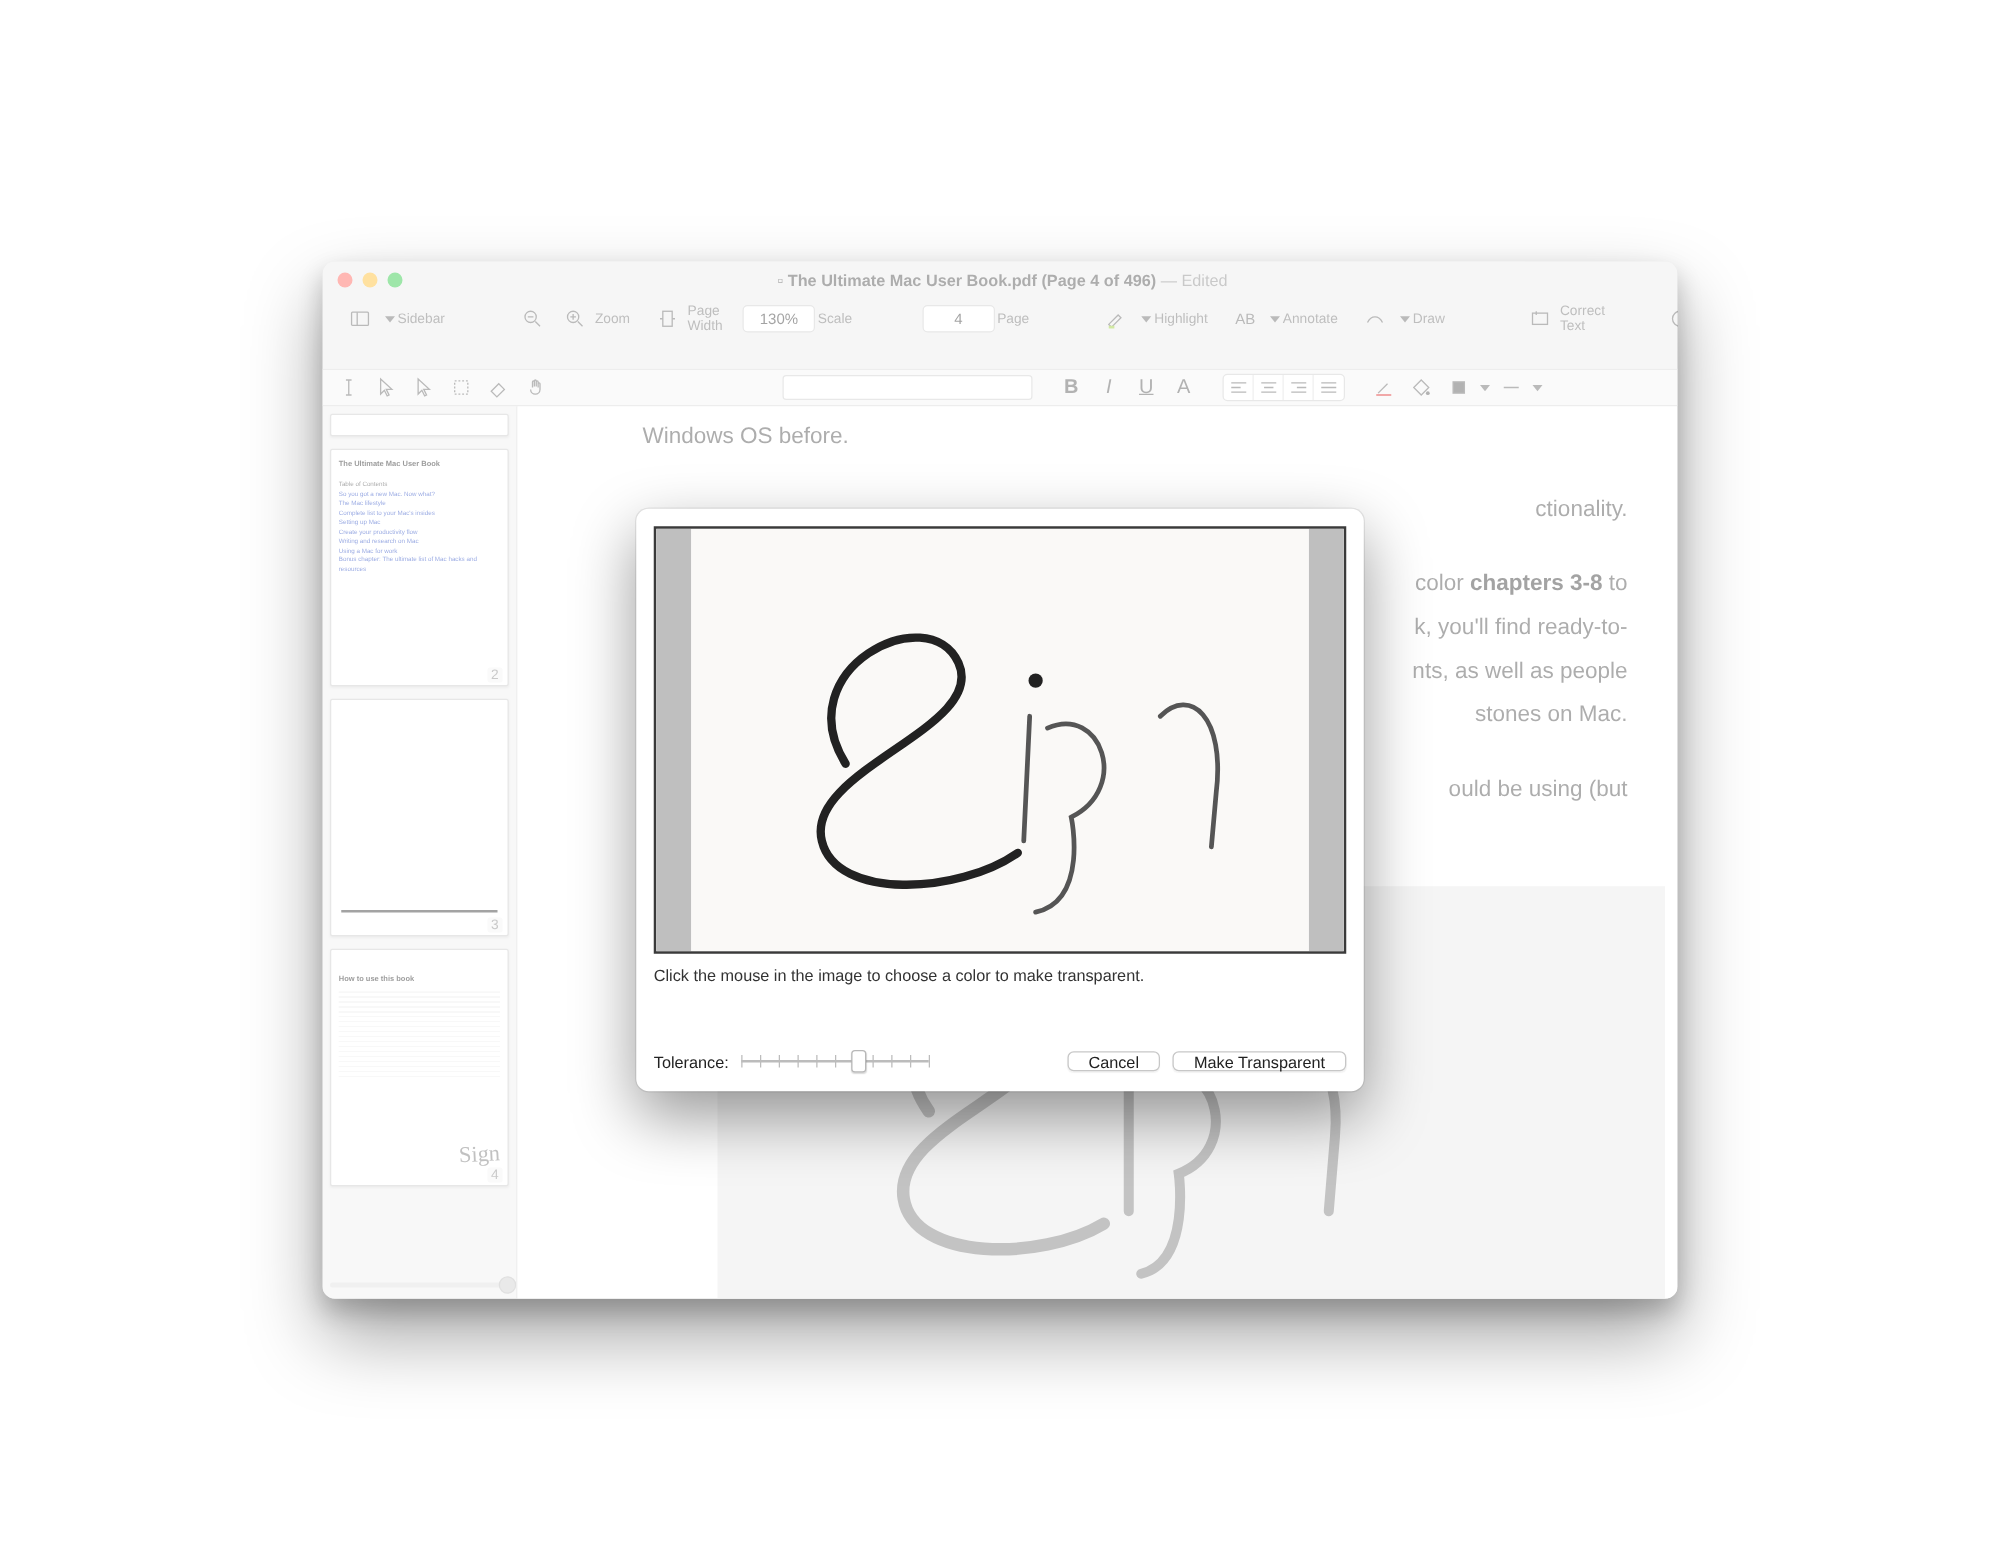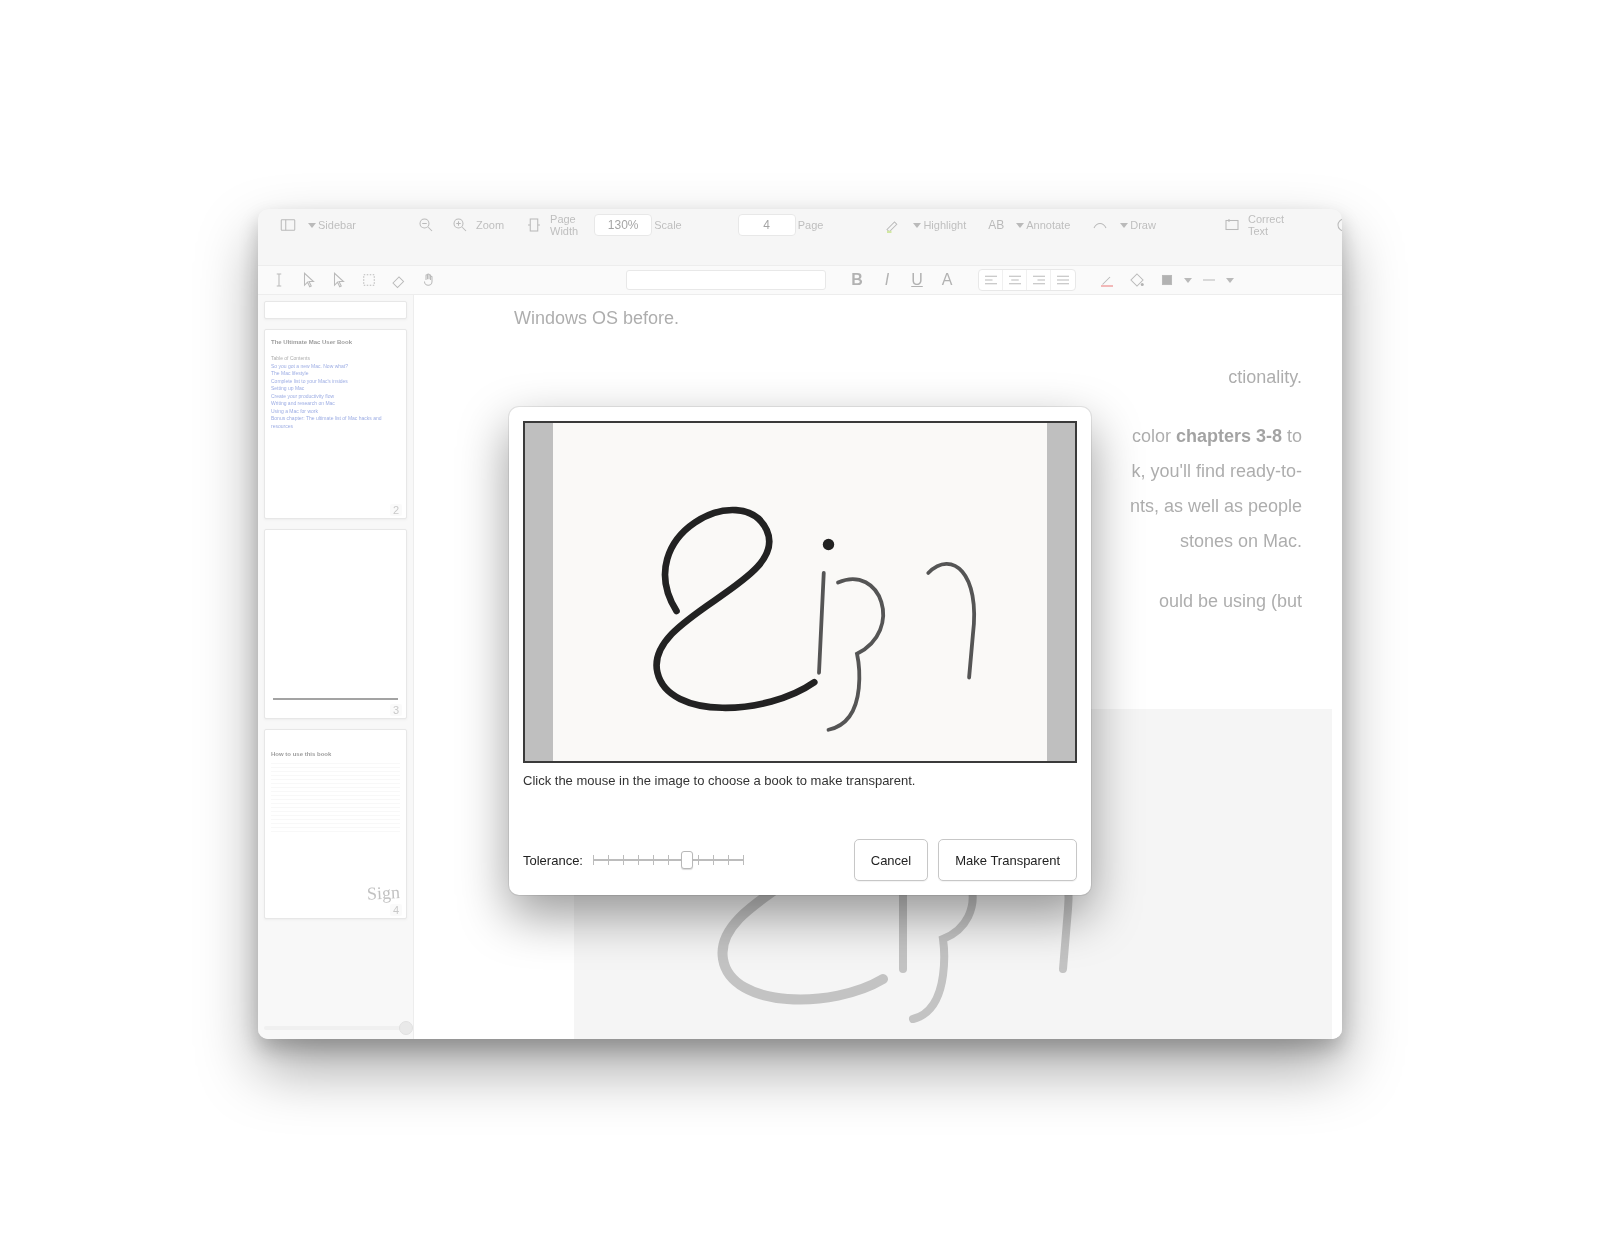--- a/index.html
+++ b/index.html
@@ -119,33 +119,46 @@
   .modal-row { display:flex; align-items:center; gap:10px;margin-top:41px; }
   .modal-row label{ font-size:13px; color:#222; }
   .slider {
     width:150px; height:20px; position:relative;
   }
   .slider .track{position:absolute;left:0;right:0;top:9px;height:2px;background:#bcbcbc;}
   .slider .tick{position:absolute;top:5px;width:1px;height:10px;background:#bcbcbc;}
   .slider .knob{position:absolute;top:1px;width:12px;height:18px;border-radius:3px;background:#fff;border:1px solid #b8b8b8;left:88px;box-shadow:0 1px 1px rgba(0,0,0,.15);}
   .modal-row .spacer{flex:1;}
   .btn {
-    height:42px; padding:0 16px; font-size:13px; border-radius:5px;
+    height:16px; padding:0 16px; font-size:13px; border-radius:5px;
     background:#fff; border:1px solid #c7c7c7; color:#222;
     display:inline-flex; align-items:center; box-shadow:0 1px 1px rgba(0,0,0,.05);
   }
 
   
   svg.ico { width:18px; height:18px; stroke:#666; stroke-width:1.4; fill:none; }
 </style>
 </head>
 <body>
 
 <div class="window">
 
+  <div class="titlebar">
+    <div class="traffic">
+      <div class="dot" style="background:#ff5f57"></div>
+      <div class="dot" style="background:#febc2e"></div>
+      <div class="dot" style="background:#28c840"></div>
+    </div>
+    <div class="title-text">
+      <span>▫︎</span>
+      <span>The Ultimate Mac User Book.pdf (Page 4 of 496)</span>
+      <span class="edited">— Edited</span>
+    </div>
+    <div style="width:48px"></div>
+  </div>
 
   <div class="toolbar">
     <div class="tgrp">
       <div class="icons">
         <span class="tool-btn">
           <svg class="ico" viewBox="0 0 24 24">
               <rect x="3" y="5" width="18" height="14" rx="1"></rect>
               <line x1="9" y1="5" x2="9" y2="19"></line>
             </svg>
         </span>
@@ -436,21 +449,21 @@
           <div class="side-r"></div>
         <div class="paper"></div>
         <svg viewBox="0 0 520 340">
           <path d="M130 190 C 80 110, 200 50, 225 105 C 250 160, 95 195, 110 255 C 122 305, 225 300, 275 265" stroke="#222" stroke-width="7" fill="none" stroke-linecap="round"></path>
           <circle cx="290" cy="120" r="6" fill="#222"></circle>
           <path d="M280 255 L285 150" stroke="#555" stroke-width="4" fill="none" stroke-linecap="round"></path>
           <path d="M300 160 C 345 140, 370 210, 320 235 C 320 235, 335 305, 290 315" stroke="#555" stroke-width="4" fill="none" stroke-linecap="round"></path>
           <path d="M395 150 C 420 125, 450 150, 442 215 L438 260" stroke="#555" stroke-width="4" fill="none" stroke-linecap="round"></path>
         </svg>
       </div>
-      <div class="modal-desc">Click the mouse in the image to choose a book to make transparent.</div>
+      <div class="modal-desc">Click the mouse in the image to choose a color to make transparent.</div>
       <div class="modal-row">
         <label>Tolerance:</label>
         <div class="slider">
           <div class="track"></div>
           <div class="tick" style="left:0%"></div>
             <div class="tick" style="left:10%"></div>
           <div class="tick" style="left:20%"></div>
             <div class="tick" style="left:30%"></div>
           <div class="tick" style="left:40%"></div>
             <div class="tick" style="left:50%"></div>

